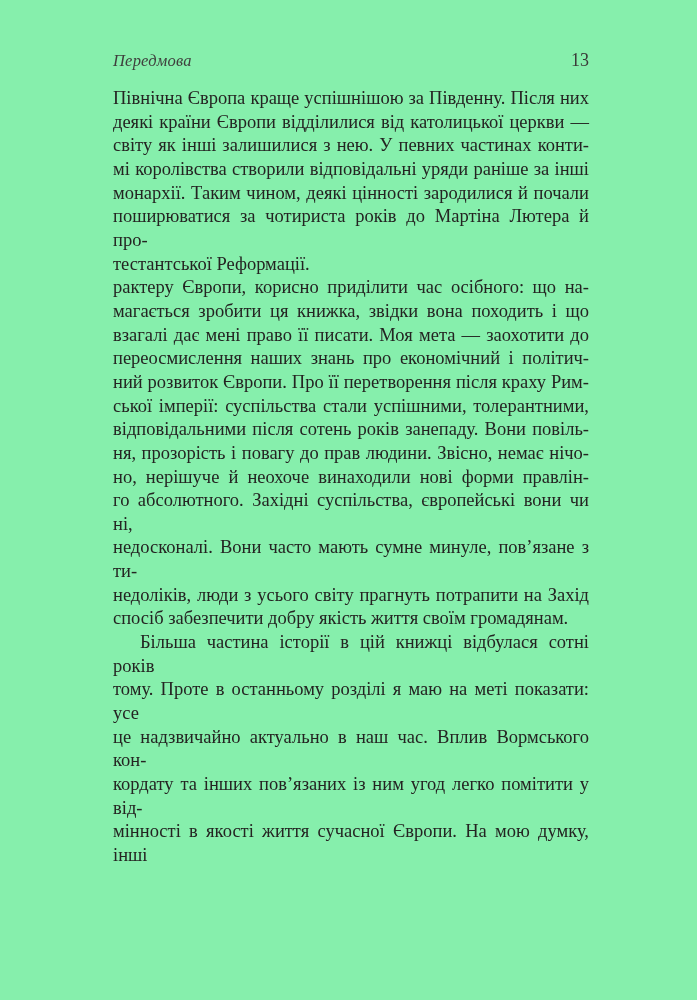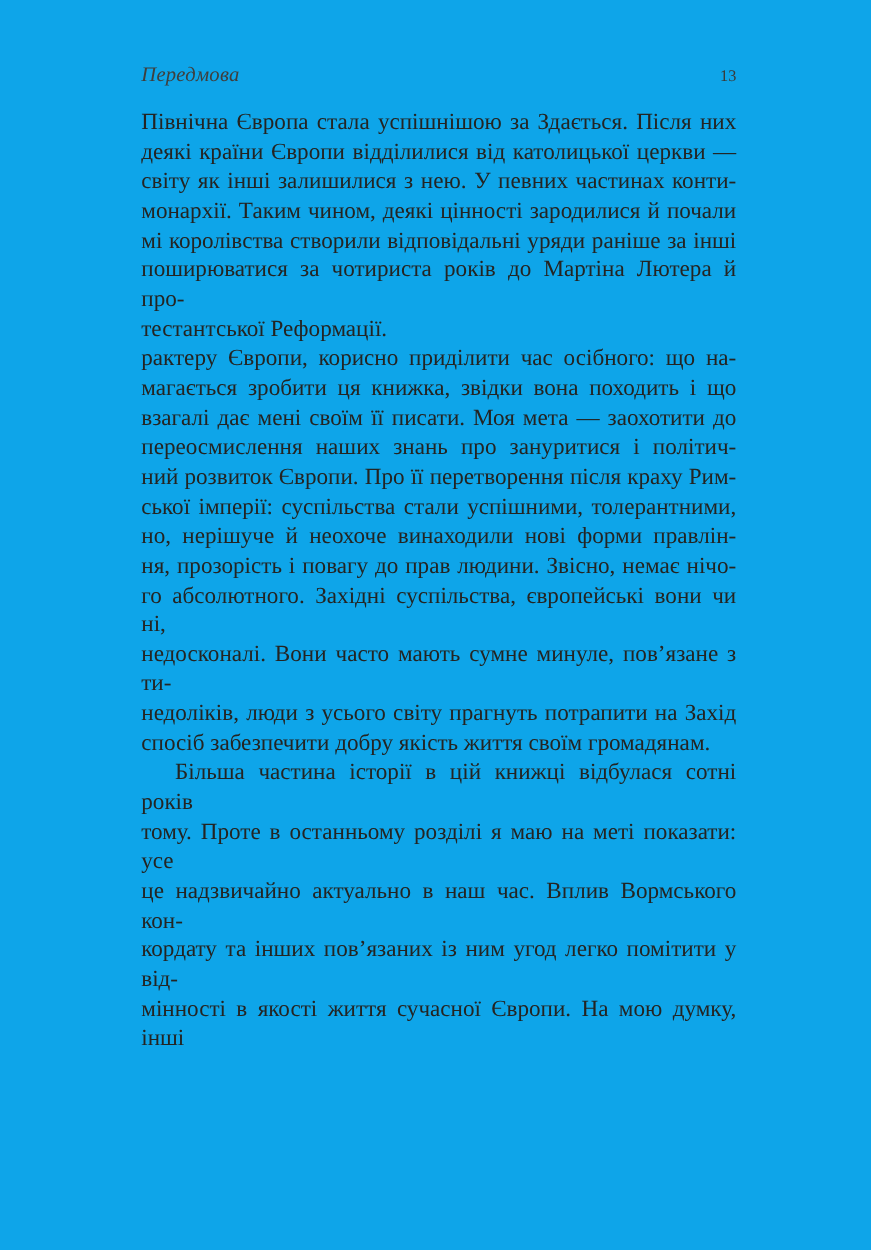--- a/index.html
+++ b/index.html
@@ -5,21 +5,21 @@
   html, body {
     margin: 0;
     padding: 0;
     background: #f2f1ef;
   }
   .page {
     position: relative;
     width: 697px;
     height: 1000px;
     margin: 0 auto;
-    background: #0ea5e9;
+    background: #86efac;
     color: #2b2b2b;
     font-family: "Liberation Serif", "DejaVu Serif", serif;
     overflow: hidden;
     box-shadow: 0 0 4px rgba(0,0,0,0.08);
   }
   .running-header {
     position: absolute;
     top: 50px;
     left: 113px;
     width: 476px;
@@ -28,21 +28,21 @@
     align-items: baseline;
   }
   .section-title {
     font-style: italic;
     font-size: 16.5px;
     color: #3f3f3d;
     letter-spacing: 0.2px;
   }
   .page-number {
     font-style: normal;
-    font-size: 13px;
+    font-size: 18px;
     color: #3a3a38;
   }
   .body-text {
     position: absolute;
     top: 87px;
     left: 113px;
     width: 476px;
     font-size: 18.5px;
     line-height: 23.65px;
     color: #242422;
@@ -66,37 +66,38 @@
 </head>
 <body>
 
 <div class="page">
   <div class="running-header">
     <span class="section-title">Передмова</span>
     <span class="page-number">13</span>
   </div>
   <div class="body-text" id="body-text">
       <div class="paragraph">
-        <div class="line">Північна Європа стала успішнішою за Здається. Після них</div>
+        <div class="line">Північна Європа краще успішнішою за Південну. Після них</div>
         <div class="line">деякі країни Європи відділилися від католицької церкви —</div>
         <div class="line">світу як інші залишилися з нею. У певних частинах конти-</div>
+        <div class="line">мі королівства створили відповідальні уряди раніше за інші</div>
         <div class="line">монархії. Таким чином, деякі цінності зародилися й почали</div>
-        <div class="line">мі королівства створили відповідальні уряди раніше за інші</div>
         <div class="line">поширюватися за чотириста років до Мартіна Лютера й про-</div>
         <div class="line last">тестантської Реформації.</div>
       </div>
       <div class="paragraph">
         <div class="line">рактеру Європи, корисно приділити час осібного: що на-</div>
         <div class="line">магається зробити ця книжка, звідки вона походить і що</div>
-        <div class="line">взагалі дає мені своїм її писати. Моя мета — заохотити до</div>
-        <div class="line">переосмислення наших знань про зануритися і політич-</div>
+        <div class="line">взагалі дає мені право її писати. Моя мета — заохотити до</div>
+        <div class="line">переосмислення наших знань про економічний і політич-</div>
         <div class="line">ний розвиток Європи. Про її перетворення після краху Рим-</div>
         <div class="line">ської імперії: суспільства стали успішними, толерантними,</div>
+        <div class="line">відповідальними після сотень років занепаду. Вони повіль-</div>
+        <div class="line">ня, прозорість і повагу до прав людини. Звісно, немає нічо-</div>
         <div class="line">но, нерішуче й неохоче винаходили нові форми правлін-</div>
-        <div class="line">ня, прозорість і повагу до прав людини. Звісно, немає нічо-</div>
         <div class="line">го абсолютного. Західні суспільства, європейські вони чи ні,</div>
         <div class="line">недосконалі. Вони часто мають сумне минуле, пов’язане з ти-</div>
         <div class="line">недоліків, люди з усього світу прагнуть потрапити на Захід</div>
         <div class="line last">спосіб забезпечити добру якість життя своїм громадянам.</div>
       </div>
       <div class="paragraph">
         <div class="line indent">Більша частина історії в цій книжці відбулася сотні років</div>
         <div class="line">тому. Проте в останньому розділі я маю на меті показати: усе</div>
         <div class="line">це надзвичайно актуально в наш час. Вплив Вормського кон-</div>
         <div class="line">кордату та інших пов’язаних із ним угод легко помітити у від-</div>

